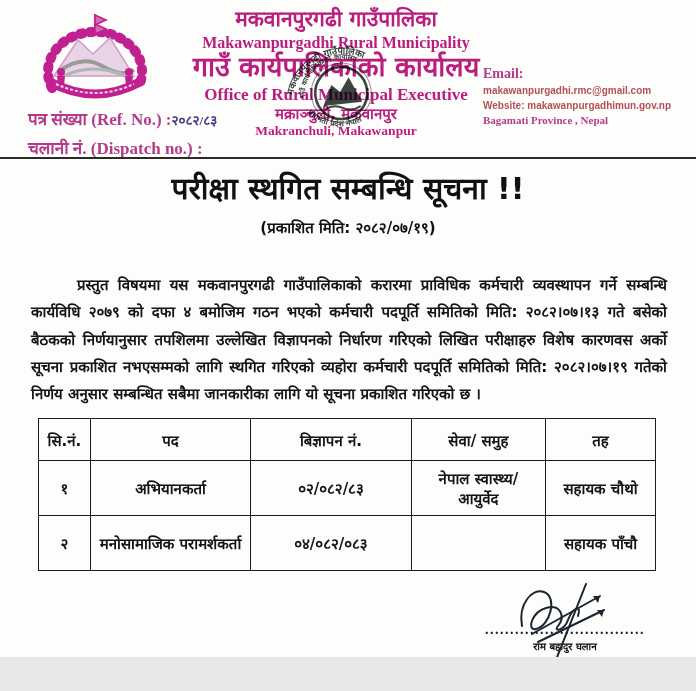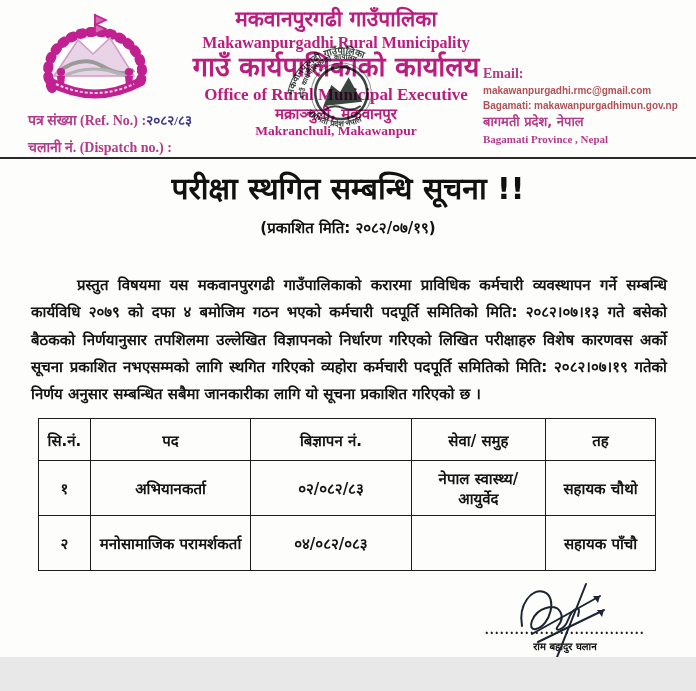--- a/index.html
+++ b/index.html
@@ -39,21 +39,21 @@
     position: absolute; left: 483px; top: 64px; width: 210px;
     line-height: 1.45;
   }
   .contact .email-label { font-size: 14px; font-weight: 700; color: #b43a8a; }
   .contact .email-val   { font-size: 10px; font-weight: 700; color: #b25058; font-family: "Liberation Sans", sans-serif; }
   .contact .web-line    { font-size: 10px; font-weight: 700; color: #b25058; font-family: "Liberation Sans", sans-serif; }
   .contact .prov-np     { font-size: 13px; font-weight: 600; color: #b43a8a; font-family: "DejaVu Sans", sans-serif; }
   .contact .prov-en     { font-size: 11px; font-weight: 700; color: #b43a8a; }
 
   .refblock { position: absolute; left: 28px; top: 106px; line-height: 1.7; }
-  .refblock .lbl { font-size: 14px; font-weight: 600; color: #b43a8a; }
+  .refblock .lbl { font-size: 17px; font-weight: 600; color: #b43a8a; }
   .refblock .val { font-size: 13.5px; font-weight: 700; color: #41378a; }
 
   .rule {
     position: absolute; left: 0; top: 157px; width: 696px;
     border-top: 2px solid #2a2a2a;
   }
 
   
   .title-wrap { position: absolute; left: 0; top: 167px; width: 696px; text-align: center; }
   .notice-title { display: inline-block; font-size: 30px; font-weight: 700; color: #111;
@@ -152,22 +152,21 @@
       </text>
       <text font-size="8" font-weight="bold" stroke="none" font-family="'DejaVu Sans', sans-serif">
         <textPath href="#arcBot" startOffset="22">बागमती प्रदेश नेपाल</textPath>
       </text>
     </g>
   </svg>
 
   <div class="contact">
     <div class="email-label">Email:</div>
     <div class="email-val">makawanpurgadhi.rmc@gmail.com</div>
-    <div class="web-line">Bagamati: makawanpurgadhimun.gov.np</div>
-    <div class="prov-np">बागमती प्रदेश, नेपाल</div>
+    <div class="web-line">Website: makawanpurgadhimun.gov.np</div>
     <div class="prov-en">Bagamati Province , Nepal</div>
   </div>
 
   <div class="refblock">
     <div>
       <span class="lbl">पत्र संख्या (Ref. No.) :</span><span class="val">२०८२/८३</span>
     </div>
     <div>
       <span class="lbl">चलानी नं. (Dispatch no.) :</span><span class="val"></span>
     </div>

